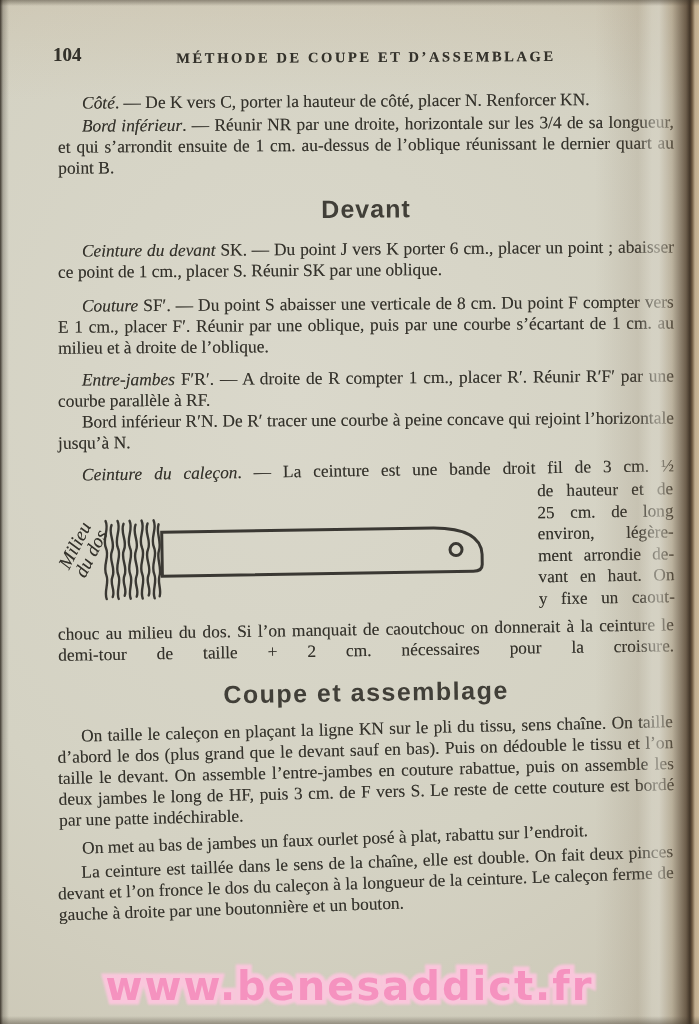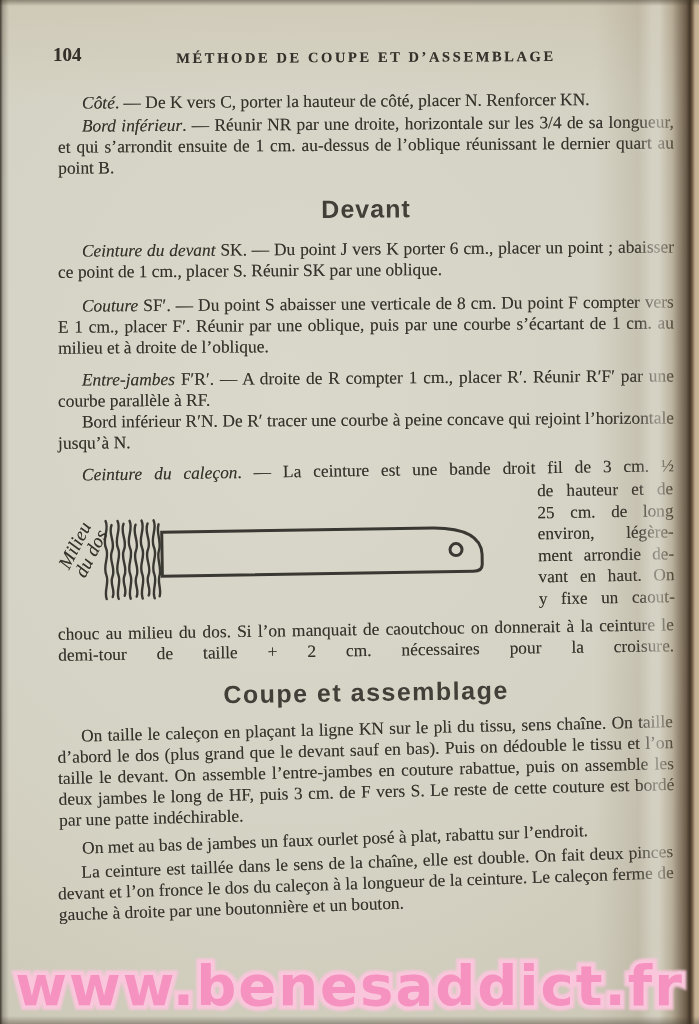--- a/index.html
+++ b/index.html
@@ -63,21 +63,21 @@
       linear-gradient(180deg, rgba(60,52,40,0.45) 0px, rgba(60,52,40,0) 6px),
       linear-gradient(0deg, rgba(60,52,40,0.4) 0px, rgba(60,52,40,0) 8px),
       linear-gradient(90deg, rgba(0,0,0,0) 595px, rgba(120,100,75,0.15) 638px,
         rgba(213,209,195,0.5) 652px, rgba(213,209,195,0.65) 659px,
         rgba(140,118,88,0.35) 672px, rgba(84,66,47,0.8) 686px,
         rgba(58,45,32,0.95) 690px, #6b573f 692px, #bfac8f 695px, #cab695 699px);
   }
 
   .watermark { position:absolute; left:0; bottom:8px; width:100%; z-index:10;
     text-align:center; font-family:"DejaVu Sans",sans-serif; font-weight:700;
-    font-size:56px; letter-spacing:2px; line-height:60px; }
+    font-size:40px; letter-spacing:2px; line-height:60px; }
   .wm-halo { position:absolute; left:0; top:0; width:100%;
     color:#f9c6db; -webkit-text-stroke:9px #f9c6db; filter:blur(1.3px); }
   .wm-core { position:relative; color:#f592bf; }
 </style>
 </head>
 <body>
 
 <div class="photo">
   <div class="content">
 

